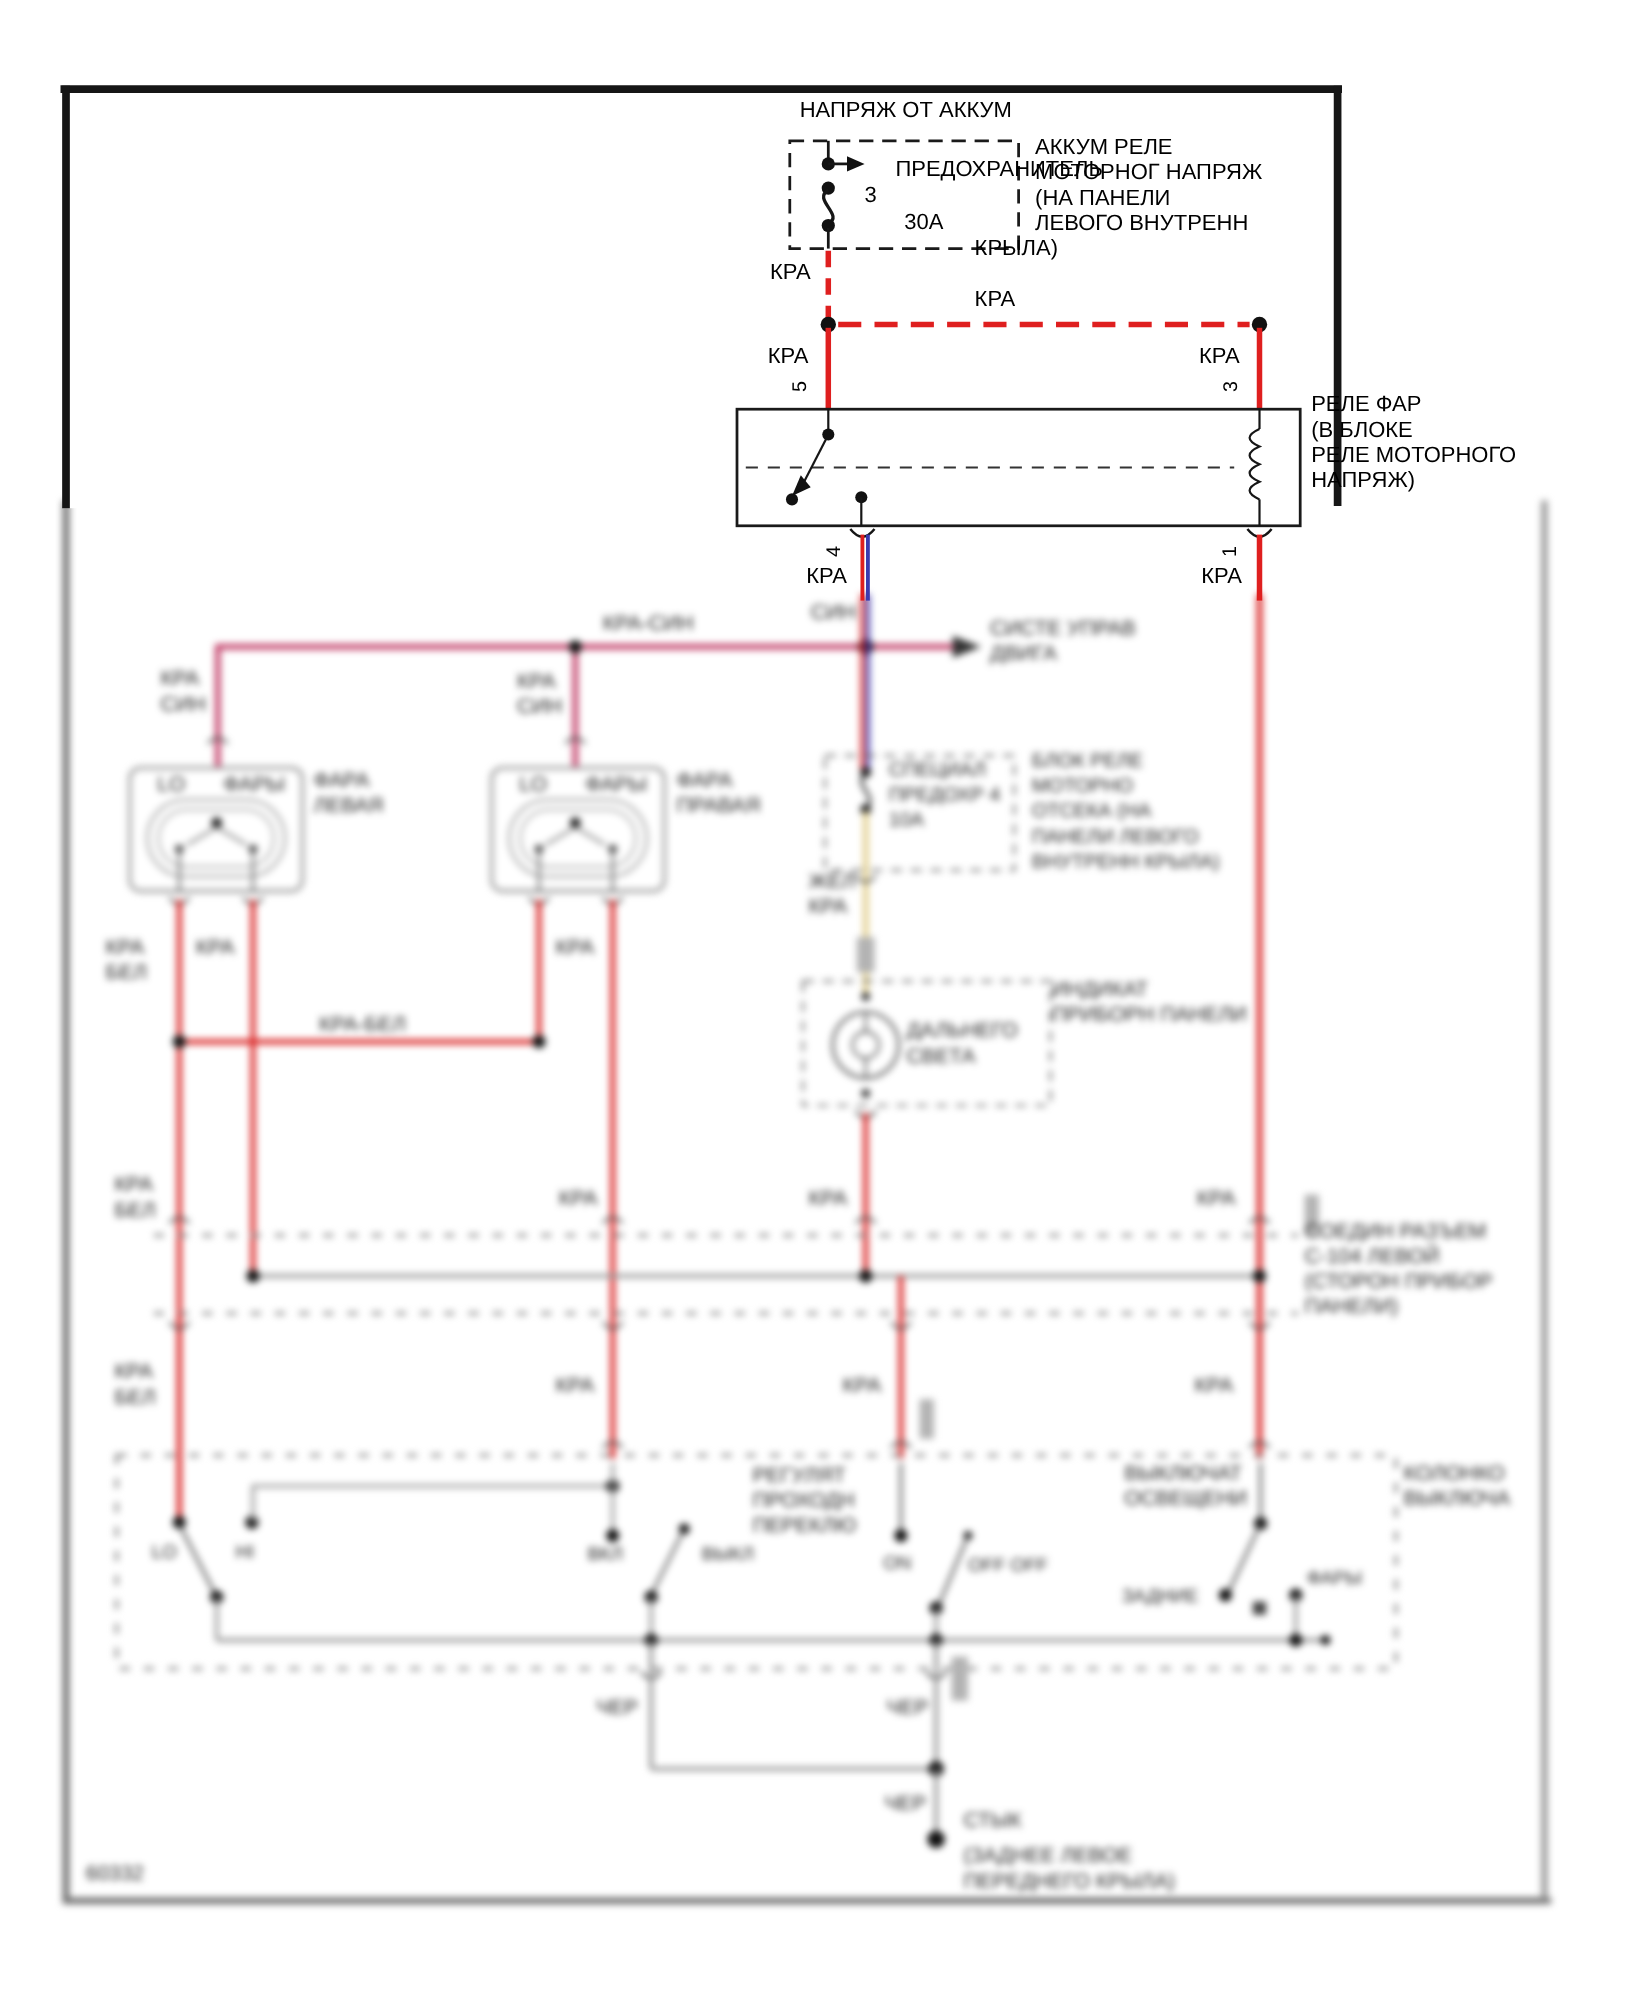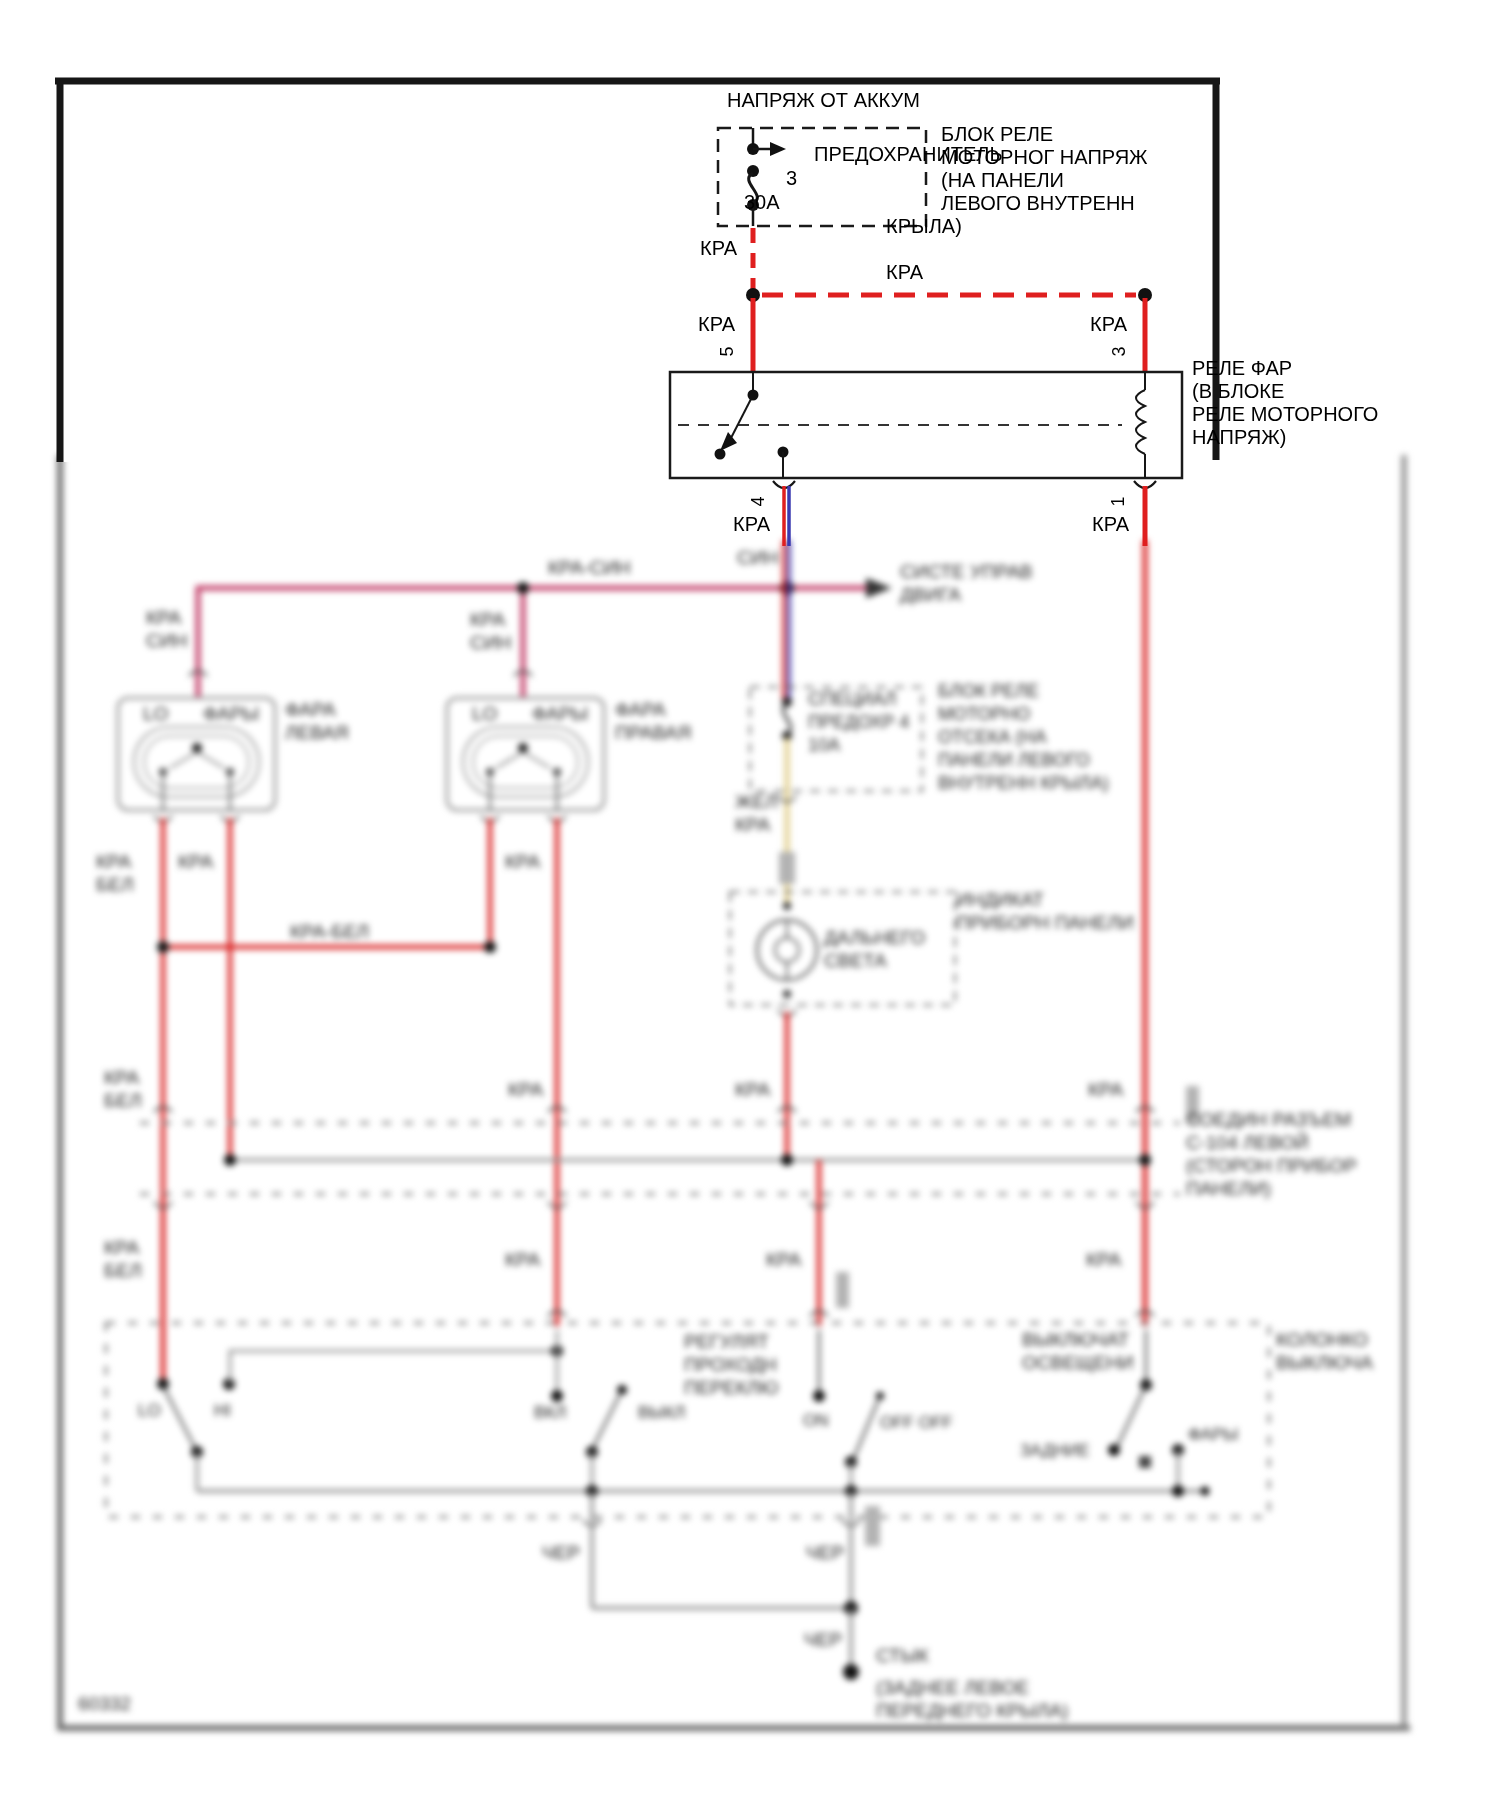--- a/index.html
+++ b/index.html
@@ -317,22 +317,22 @@
         <line x1="784" y1="486" x2="784" y2="546" stroke="#df1f1f" stroke-width="3.5"></line>
         <line x1="789" y1="486" x2="789" y2="546" stroke="#3a3ab0" stroke-width="3.5"></line>
         <path d="M1134,481 Q1145,495 1156,481" fill="none" stroke="#161616" stroke-width="2.2"></path>
         <line x1="1145" y1="486" x2="1145" y2="546" stroke="#df1f1f" stroke-width="5"></line>
       </g>
     </svg>
 
     <div class="lbl" style="left:727px;top:90px">НАПРЯЖ ОТ АККУМ</div>
     <div class="lbl" style="left:814px;top:144px">ПРЕДОХРАНИТЕЛЬ</div>
     <div class="lbl" style="left:786px;top:168px">3</div>
-    <div class="lbl" style="left:744px;top:192px">30А</div>
-    <div class="lbl" style="left:941px;top:124px">БЛОК РЕЛЕ</div>
+    <div class="lbl" style="left:822px;top:192px">30А</div>
+    <div class="lbl" style="left:941px;top:124px">АККУМ РЕЛЕ</div>
     <div class="lbl" style="left:941px;top:147px">МОТОРНОГ НАПРЯЖ</div>
     <div class="lbl" style="left:941px;top:170px">(НА ПАНЕЛИ</div>
     <div class="lbl" style="left:941px;top:193px">ЛЕВОГО ВНУТРЕНН</div>
     <div class="lbl" style="left:886px;top:216px">КРЫЛА)</div>
     <div class="lbl" style="left:700px;top:238px">КРА</div>
     <div class="lbl" style="left:886px;top:262px">КРА</div>
     <div class="lbl" style="left:698px;top:314px">КРА</div>
     <div class="lbl rot" style="left:722px;top:342px">5</div>
     <div class="lbl" style="left:1090px;top:314px">КРА</div>
     <div class="lbl rot" style="left:1114px;top:342px">3</div>

